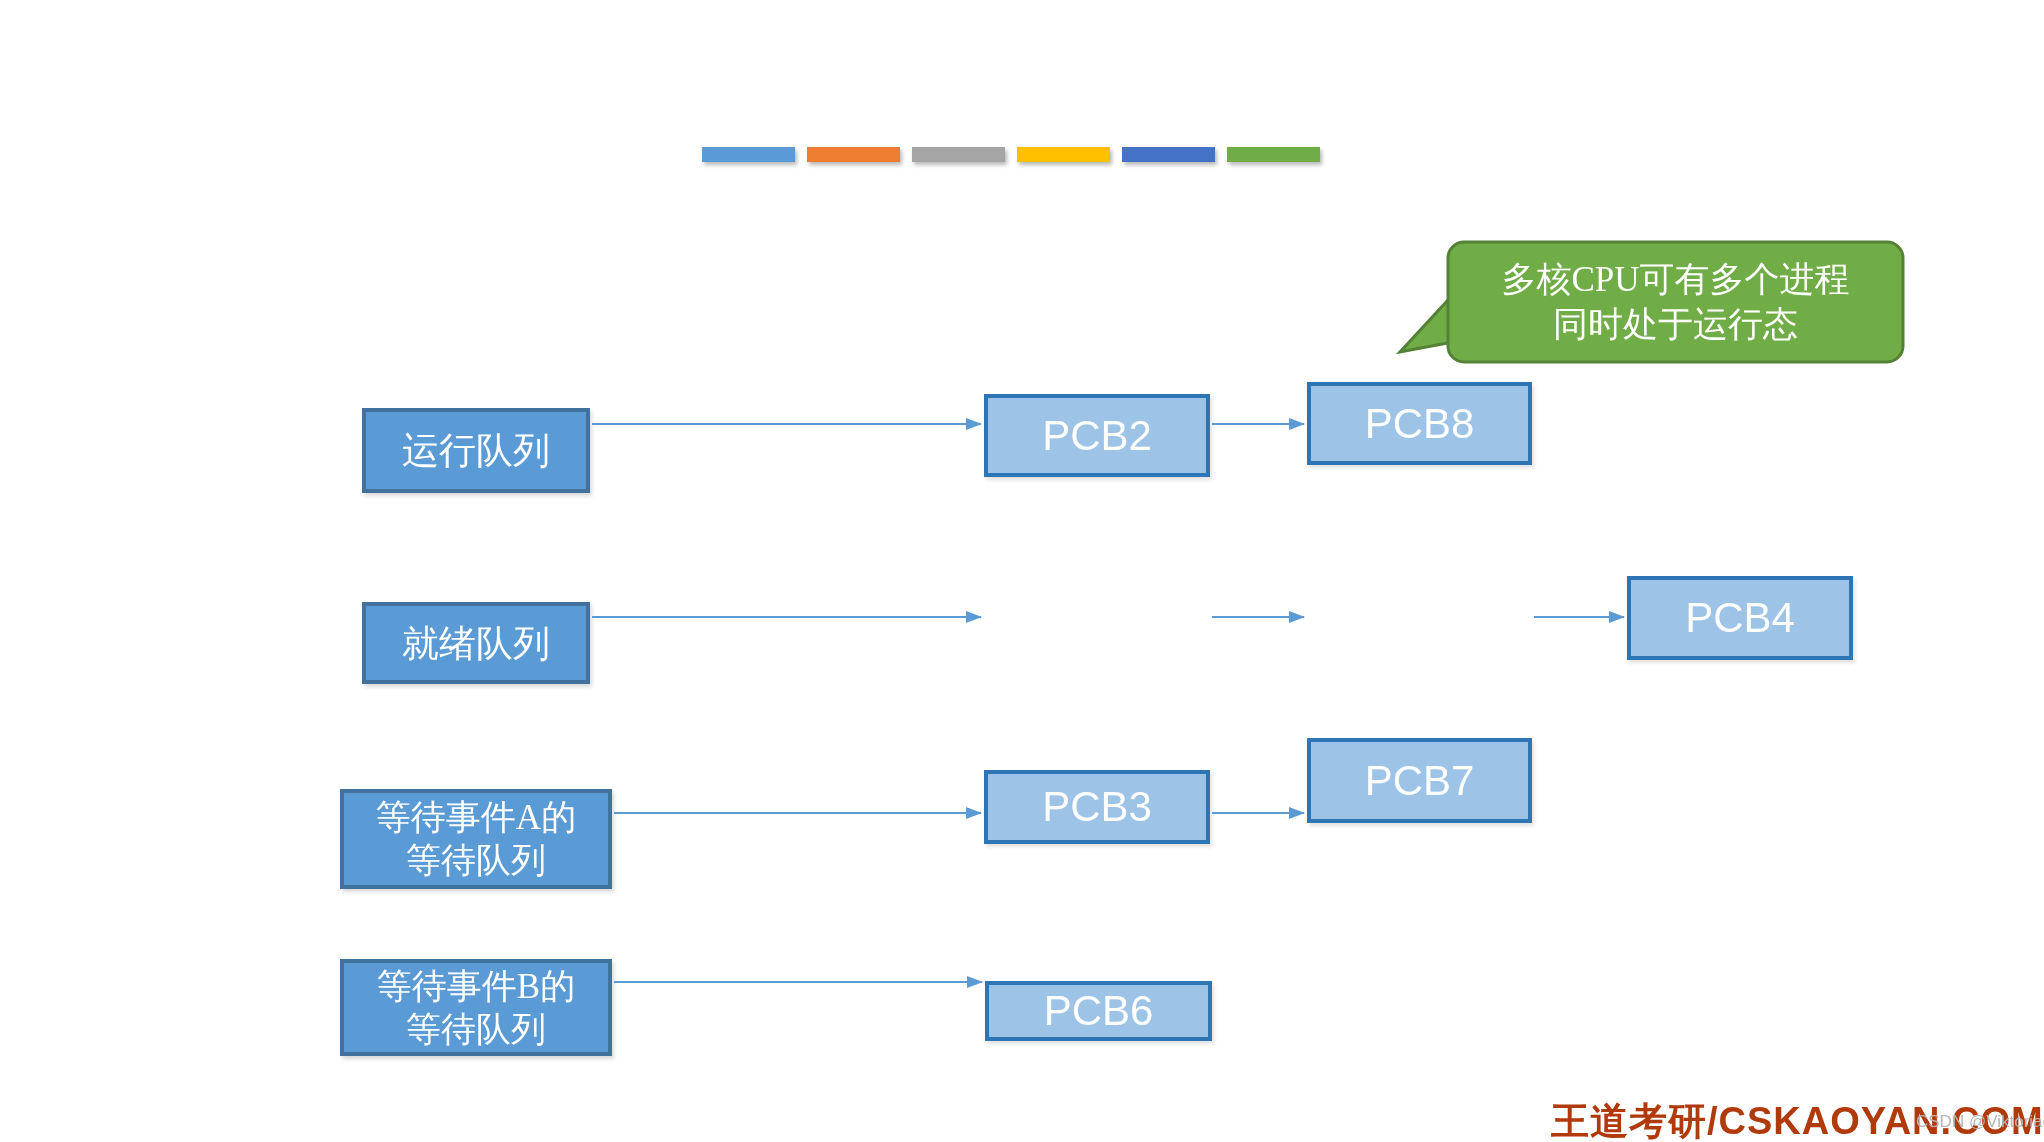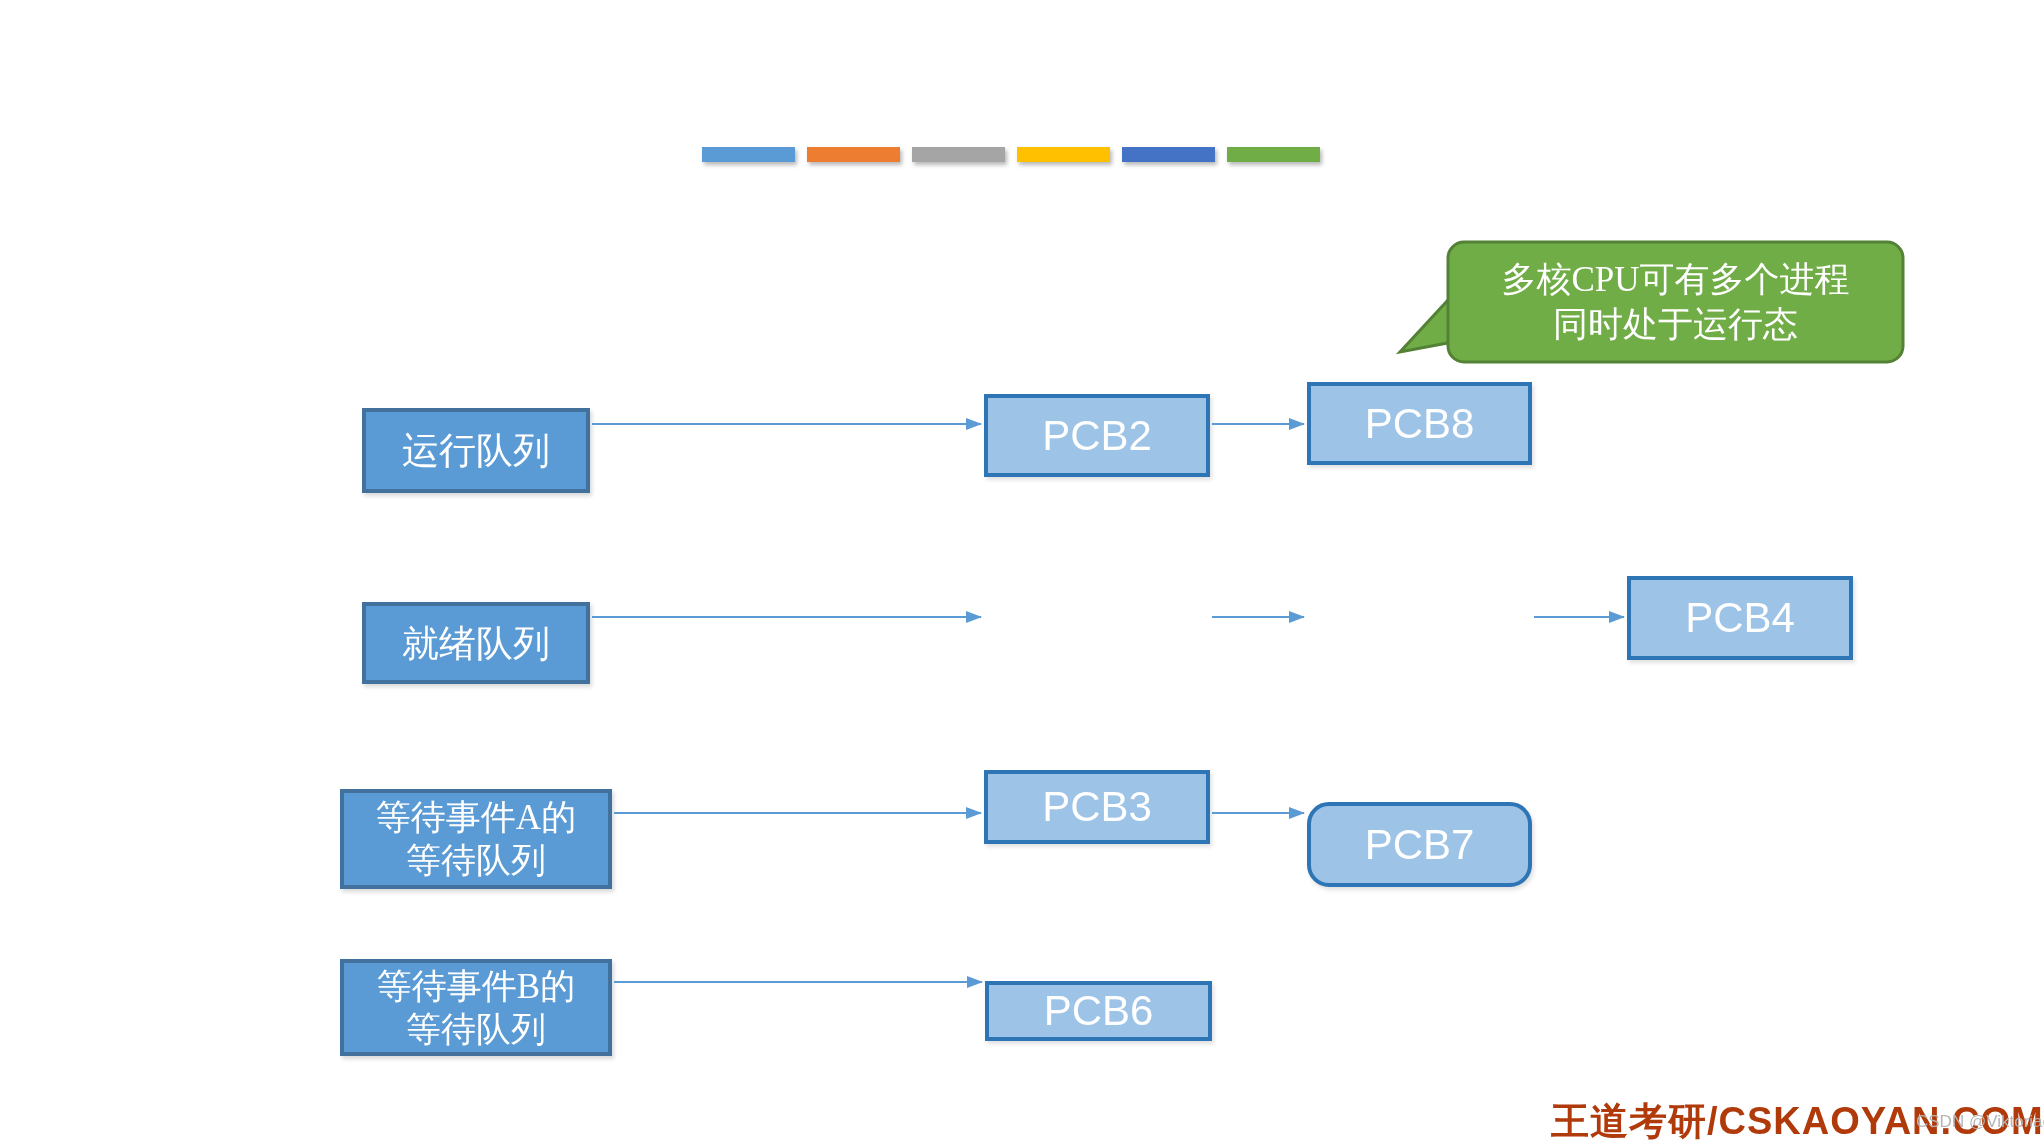--- a/index.html
+++ b/index.html
@@ -43,21 +43,21 @@
     display:flex;align-items:center;justify-content:center;
     color:#ffffff;font-size:42px;font-family:"Liberation Sans",sans-serif;
     box-shadow:2px 3px 4px rgba(0,0,0,0.12);
   }
   #pcb2{left:984px; top:382px;width:226px;height:83px;margin-top:12px;}
   #pcb8{left:1307px;top:382px;width:225px;height:83px;}
   #pcb5{left:984px; top:576px;width:226px;height:84px;}
   #pcb1{left:1307px;top:576px;width:225px;height:84px;}
   #pcb4{left:1627px;top:576px;width:226px;height:84px;}
   #pcb3{left:984px; top:770px;width:226px;height:74px;}
-  #pcb7{left:1307px;top:802px;width:225px;height:85px;border-radius:22px;}
+  #pcb7{left:1307px;top:738px;width:225px;height:85px;}
   #pcb6{left:985px; top:941px;width:227px;height:60px;margin-top:40px;}
   
   .arrows{position:absolute;left:0;top:0;width:2044px;height:1142px;pointer-events:none;}
   
   .brand{
     position:absolute;left:1551px;top:1096px;
     font-size:38px;font-weight:bold;color:#B13A0B;white-space:nowrap;
     font-family:"Liberation Sans",sans-serif;letter-spacing:1px;
   }
   .watermark{

